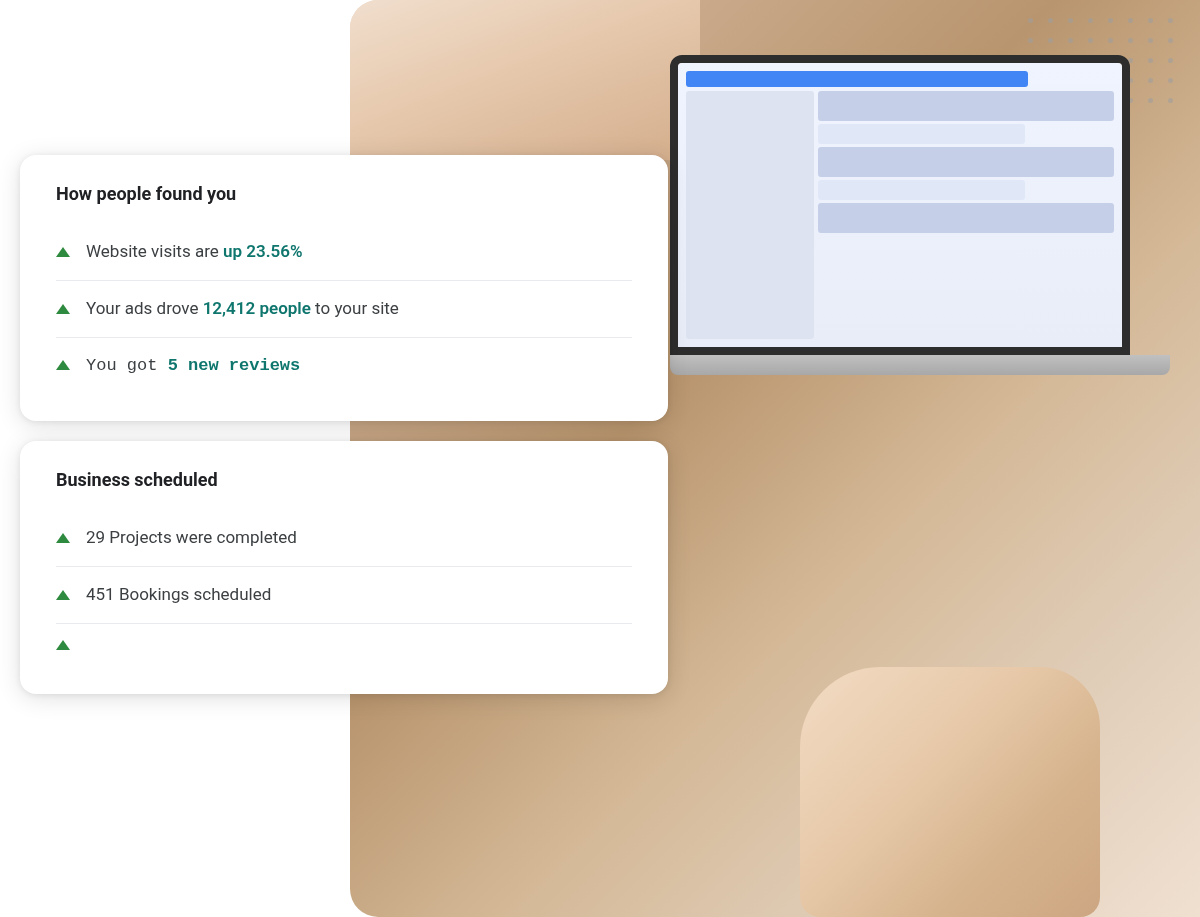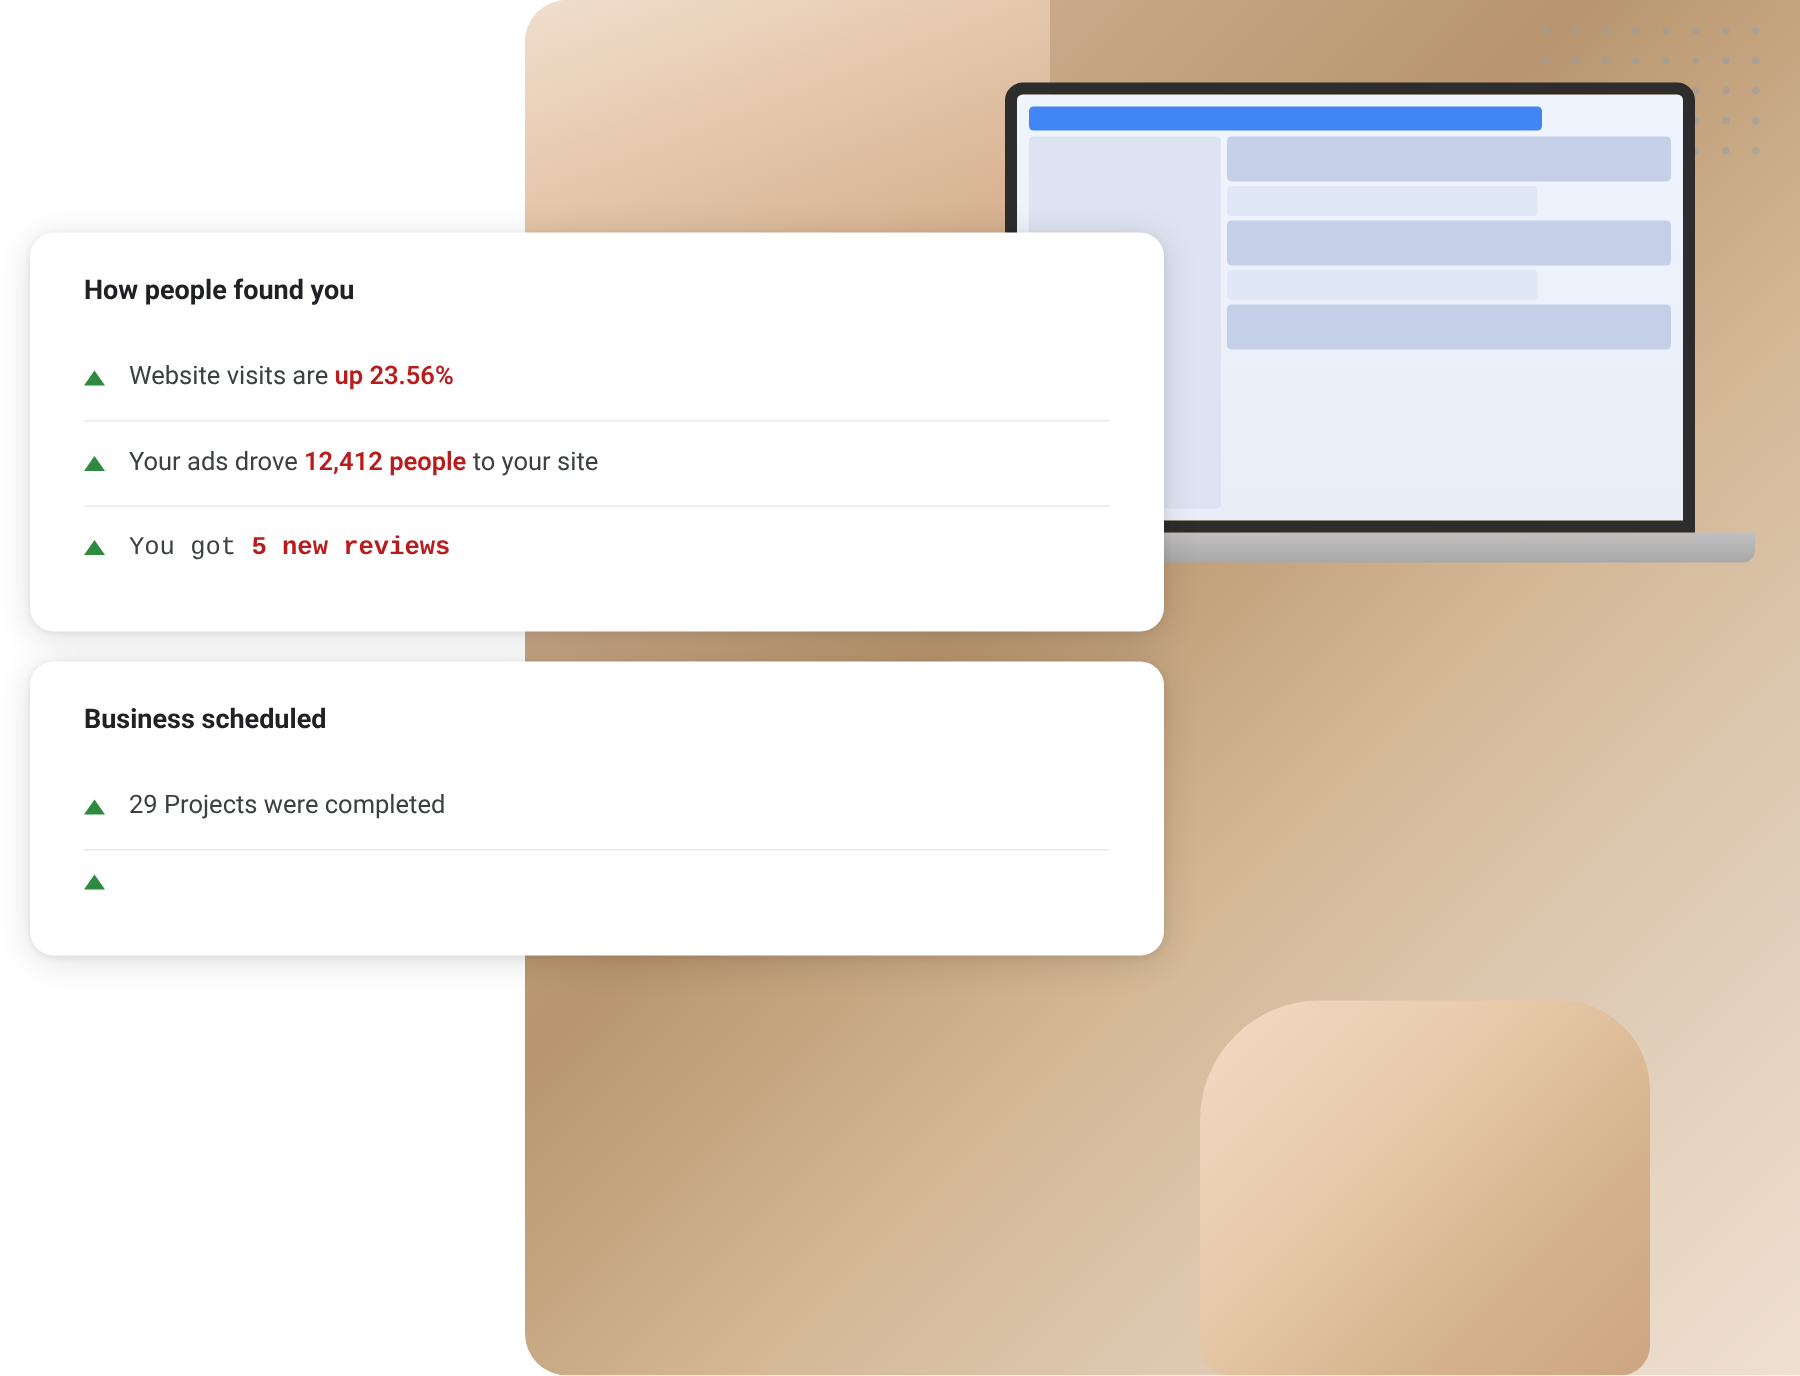--- a/index.html
+++ b/index.html
@@ -120,21 +120,21 @@
       flex-direction: column;
       gap: 20px;
       z-index: 10;
     }
 
     
     .card {
       background: #ffffff;
       border-radius: 16px;
       padding: 28px 36px;
-      width: 756px;
+      width: 648px;
       box-shadow: 0 4px 24px rgba(0,0,0,0.12), 0 1px 6px rgba(0,0,0,0.08);
     }
 
     .card-title {
       font-size: 18px;
       font-weight: 700;
       color: #202124;
       margin-bottom: 20px;
     }
 
@@ -170,21 +170,21 @@
     }
 
     .item-text {
       font-size: 17px;
       color: #3c4043;
       font-weight: 400;
       line-height: 1.4;
     }
 
     .item-text .highlight {
-      color: #b91c1c;
+      color: #0f766e;
       font-weight: 600;
     }
 
     
     .cup-shape {
       position: absolute;
       top: 220px;
       right: 340px;
       width: 100px;
       height: 120px;
@@ -311,20 +311,24 @@
 
   <div class="card">
     <div class="card-title">Business scheduled</div>
     <div class="card-items">
 
       <div class="card-item">
         <span class="arrow-icon"></span>
         <span class="item-text">29 Projects were completed</span>
       </div>
 
+      <div class="card-item">
+        <span class="arrow-icon"></span>
+        <span class="item-text">451 Bookings scheduled</span>
+      </div>
 
       <div class="card-item">
         <span class="arrow-icon"></span>
       </div>
 
     </div>
   </div>
 
 </div>
 

